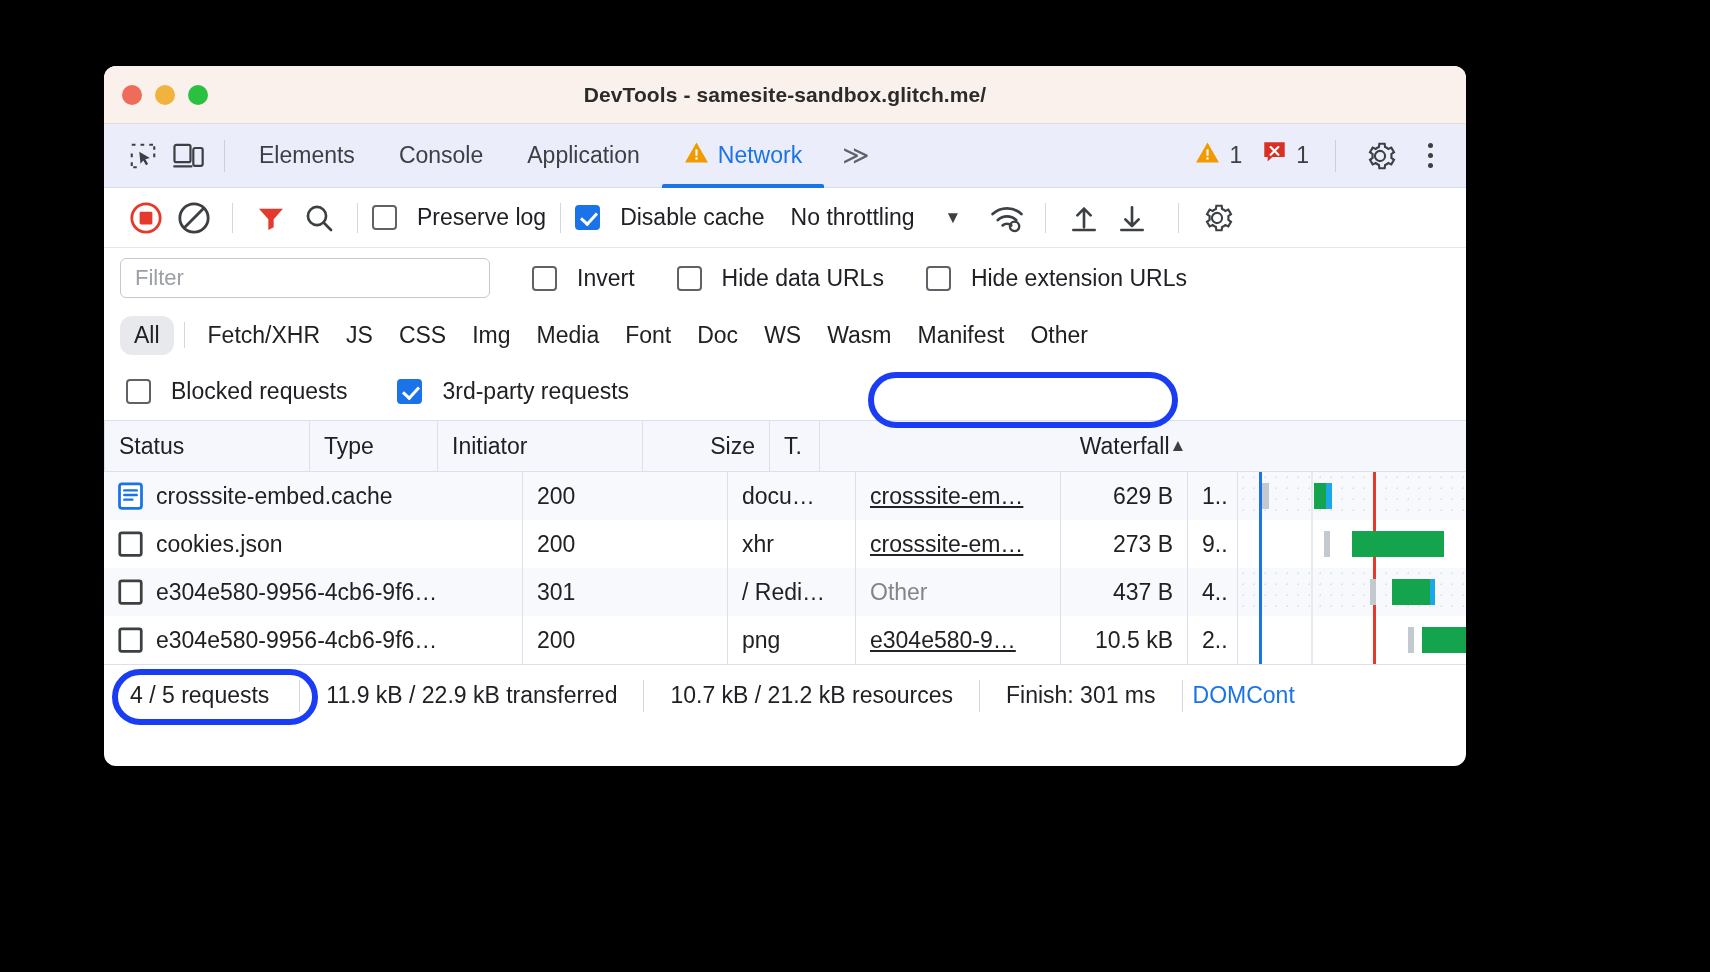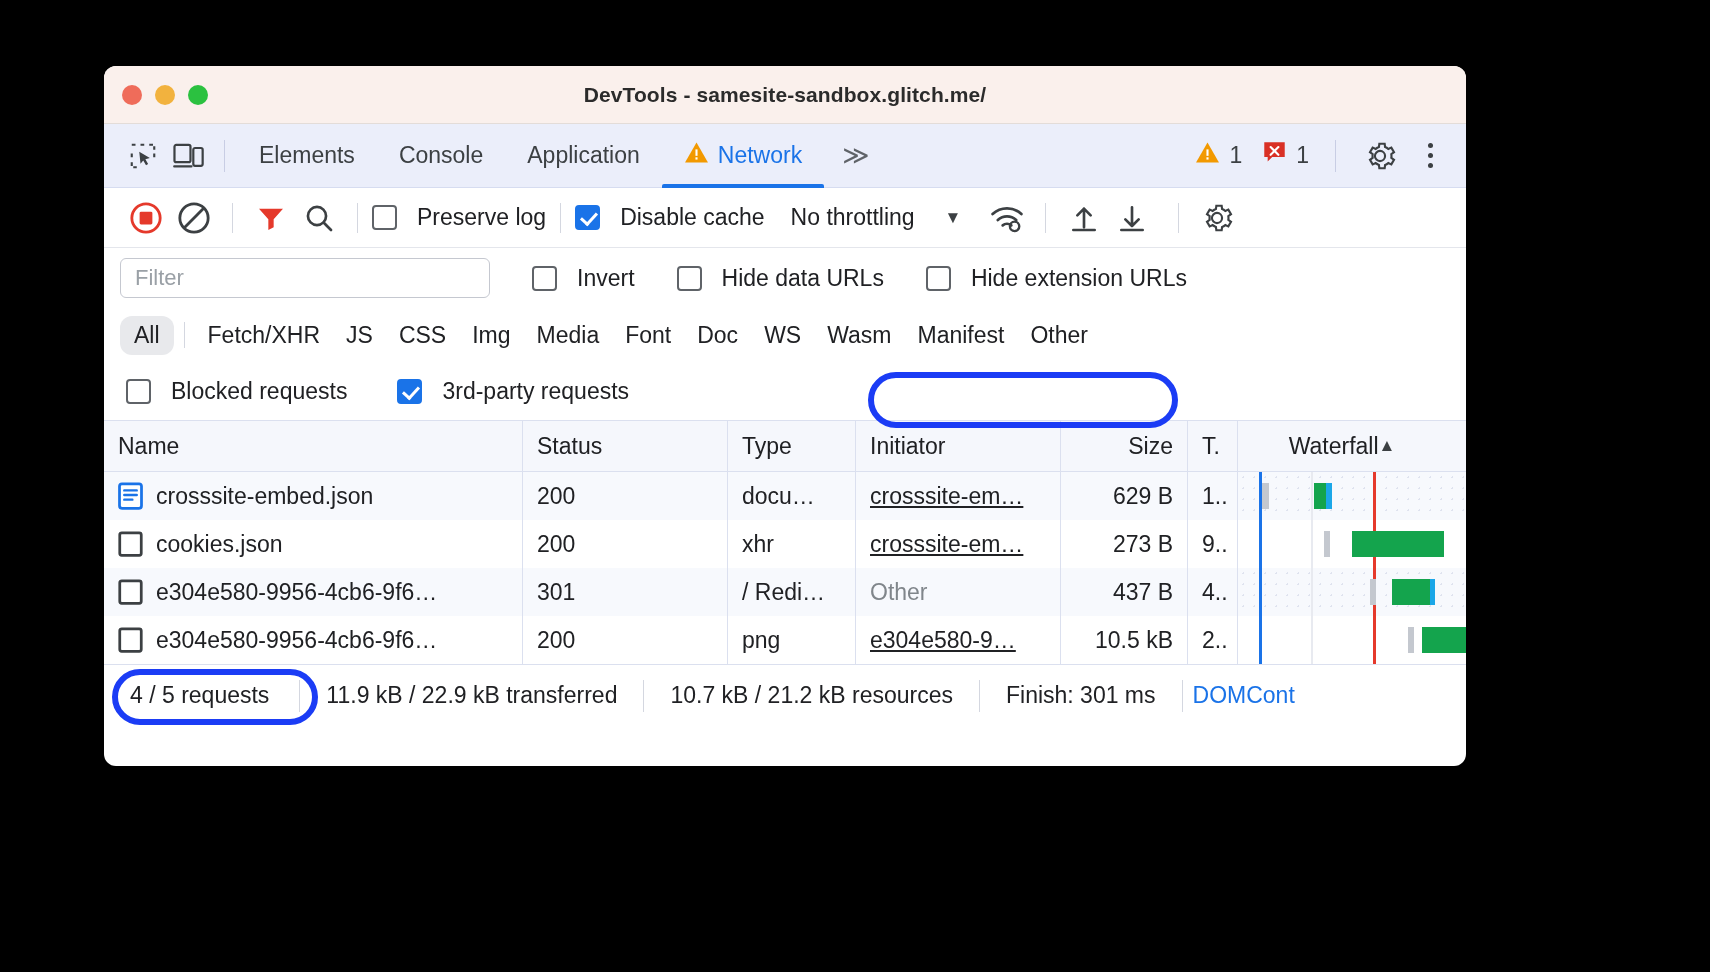--- a/index.html
+++ b/index.html
@@ -372,21 +372,20 @@
         <span class="cbox"></span>
         <span>Blocked requests</span>
       </label>
       <label class="cb-label" style="margin-left:14px">
         <span class="cbox checked"></span>
         <span>3rd-party requests</span>
       </label>
     </div>
 
     <div class="gridhead">
-      <div class="cell c-name">Name</div>
       <div class="cell c-status">Status</div>
       <div class="cell c-type">Type</div>
       <div class="cell c-init">Initiator</div>
       <div class="cell c-size">Size</div>
       <div class="cell c-time">T.</div>
       <div class="cell c-water">
         <span>Waterfall</span>
         <span class="sortarrow">▲</span>
       </div>
     </div>
@@ -394,21 +393,21 @@
     <div class="rows">
 
       <div class="row alt">
         <div class="cell c-name ellipsis">
           <span class="fileicon">
             <svg width="25" height="28" viewBox="0 0 20 22">
                 <rect x="1.2" y="1.2" width="17.6" height="19.6" rx="2" fill="#fff" stroke="#1a73e8" stroke-width="2.2"></rect>
                 <path d="M5 6.5h10M5 10.2h10M5 13.9h6.5" stroke="#1a73e8" stroke-width="1.9" stroke-linecap="round"></path>
               </svg>
           </span>
-          <span>crosssite-embed.json</span>
+          <span>crosssite-embed.cache</span>
         </div>
         <div class="cell c-status">200</div>
         <div class="cell c-type ellipsis">docu…</div>
         <div class="cell c-init ellipsis">
           <span class="link">crosssite-em…</span>
         </div>
         <div class="cell c-size">629 B</div>
         <div class="cell c-time ellipsis">1..</div>
         <div class="cell c-water">
           <div class="wf">

